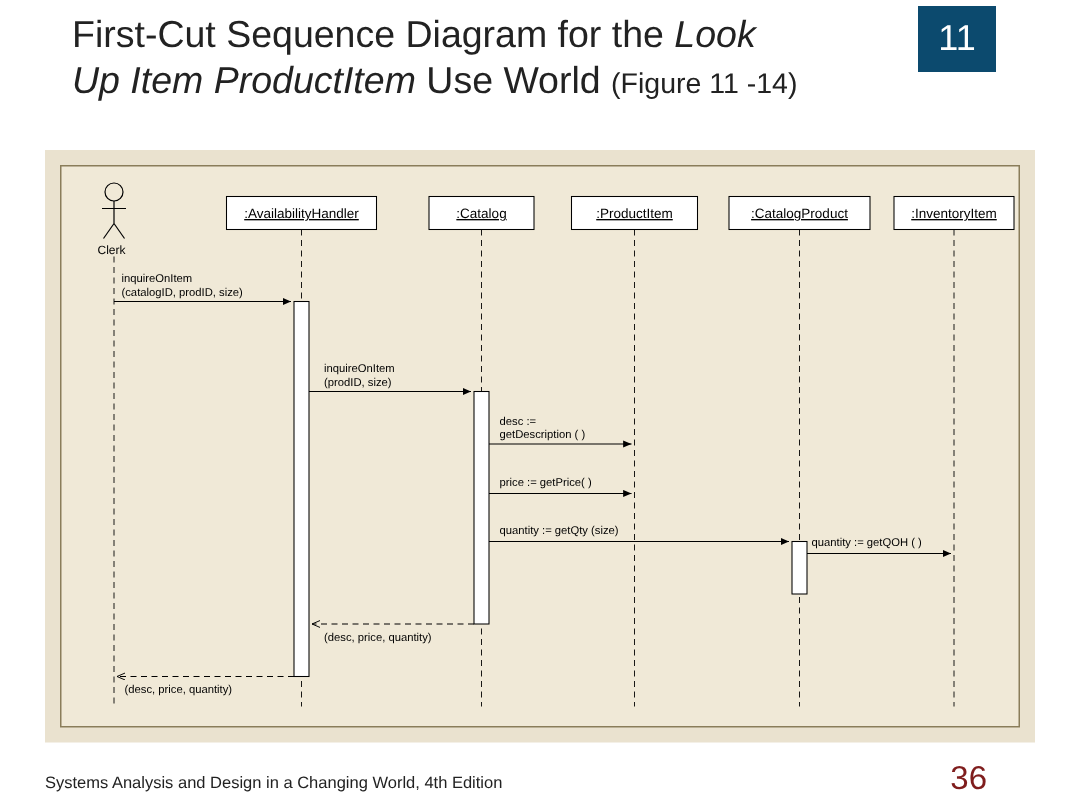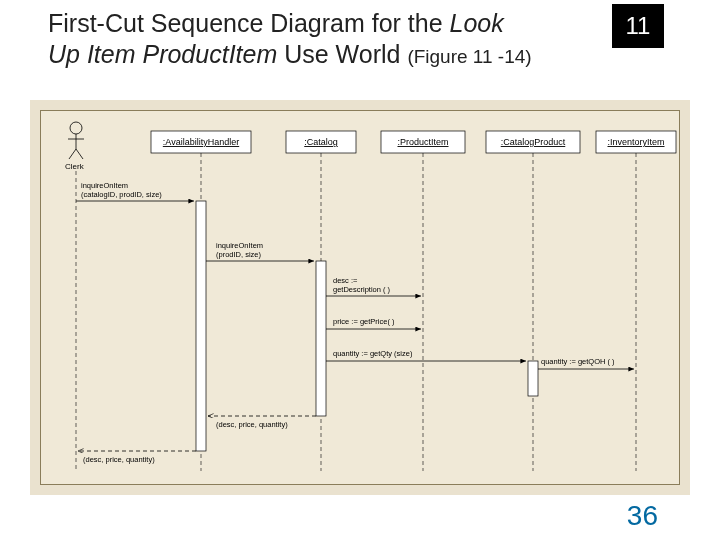--- a/index.html
+++ b/index.html
@@ -2,26 +2,26 @@
 <html><head>
 <meta charset="utf-8">
 <style>
   * { box-sizing: border-box; margin: 0; padding: 0; }
   html, body { width: 720px; height: 540px; font-family: Arial, sans-serif; background: #fff; overflow: hidden; }
   .slide { position: relative; width: 688px; height: 540px; }
   .title-area { position: absolute; top: 8px; left: 48px; width: 560px; }
   .title { font-size: 25px; color: #222; line-height: 1.25; }
   .title .italic { font-style: italic; }
   .title .sub { font-size: 19px; }
-  .chapter-badge { position: absolute; top: 4px; right: 24px; width: 52px; height: 44px; background: #000000; color: #fff; text-align: center; font-size: 24px; line-height: 44px; }
+  .chapter-badge { position: absolute; top: 4px; right: 24px; width: 52px; height: 44px; background: #0c4a6e; color: #fff; text-align: center; font-size: 24px; line-height: 44px; }
   .diagram-wrap { position: absolute; top: 100px; left: 30px; width: 660px; height: 395px; background: #eae2cf; }
   .diagram-inner { position: absolute; top: 10px; left: 10px; width: 640px; height: 375px; background: #f0e9d7; border: 1px solid #8a7d5a; }
   svg { display: block; }
   .footer-left { position: absolute; bottom: 12px; left: 30px; font-size: 11px; color: #222; }
-  .footer-right { position: absolute; bottom: 8px; right: 30px; font-size: 28px; color: #0369a1; }
+  .footer-right { position: absolute; bottom: 8px; right: 30px; font-size: 22px; color: #7f1d1d; }
   .actor-label { font-size: 8px; fill: #000; }
   .msg-label { font-size: 7.5px; fill: #000; }
   .obj-box { fill: #fff; stroke: #000; stroke-width: 0.7; }
   .obj-text { font-size: 9px; fill: #000; text-anchor: middle; text-decoration: underline; }
   .lifeline { stroke: #000; stroke-width: 0.6; stroke-dasharray: 4 3; }
   .activation { fill: #fff; stroke: #000; stroke-width: 0.7; }
   .arrow-solid { stroke: #000; stroke-width: 0.8; fill: none; }
   .arrow-dash { stroke: #000; stroke-width: 0.8; stroke-dasharray: 4 3; fill: none; }
 </style>
 </head>
@@ -115,14 +115,15 @@
 
         <line x1="275" y1="305" x2="167" y2="305" class="arrow-dash" marker-end="url(#ah)"></line>
         <text x="175" y="316" class="msg-label">(desc, price, quantity)</text>
 
         <line x1="155" y1="340" x2="37" y2="340" class="arrow-dash" marker-end="url(#ah)"></line>
         <text x="42" y="351" class="msg-label">(desc, price, quantity)</text>
       </svg>
     </div>
   </div>
 
+  <div class="footer-left">Systems Analysis and Design in a Changing World, 4th Edition</div>
   <div class="footer-right">36</div>
 </div>
 
 </body></html>

